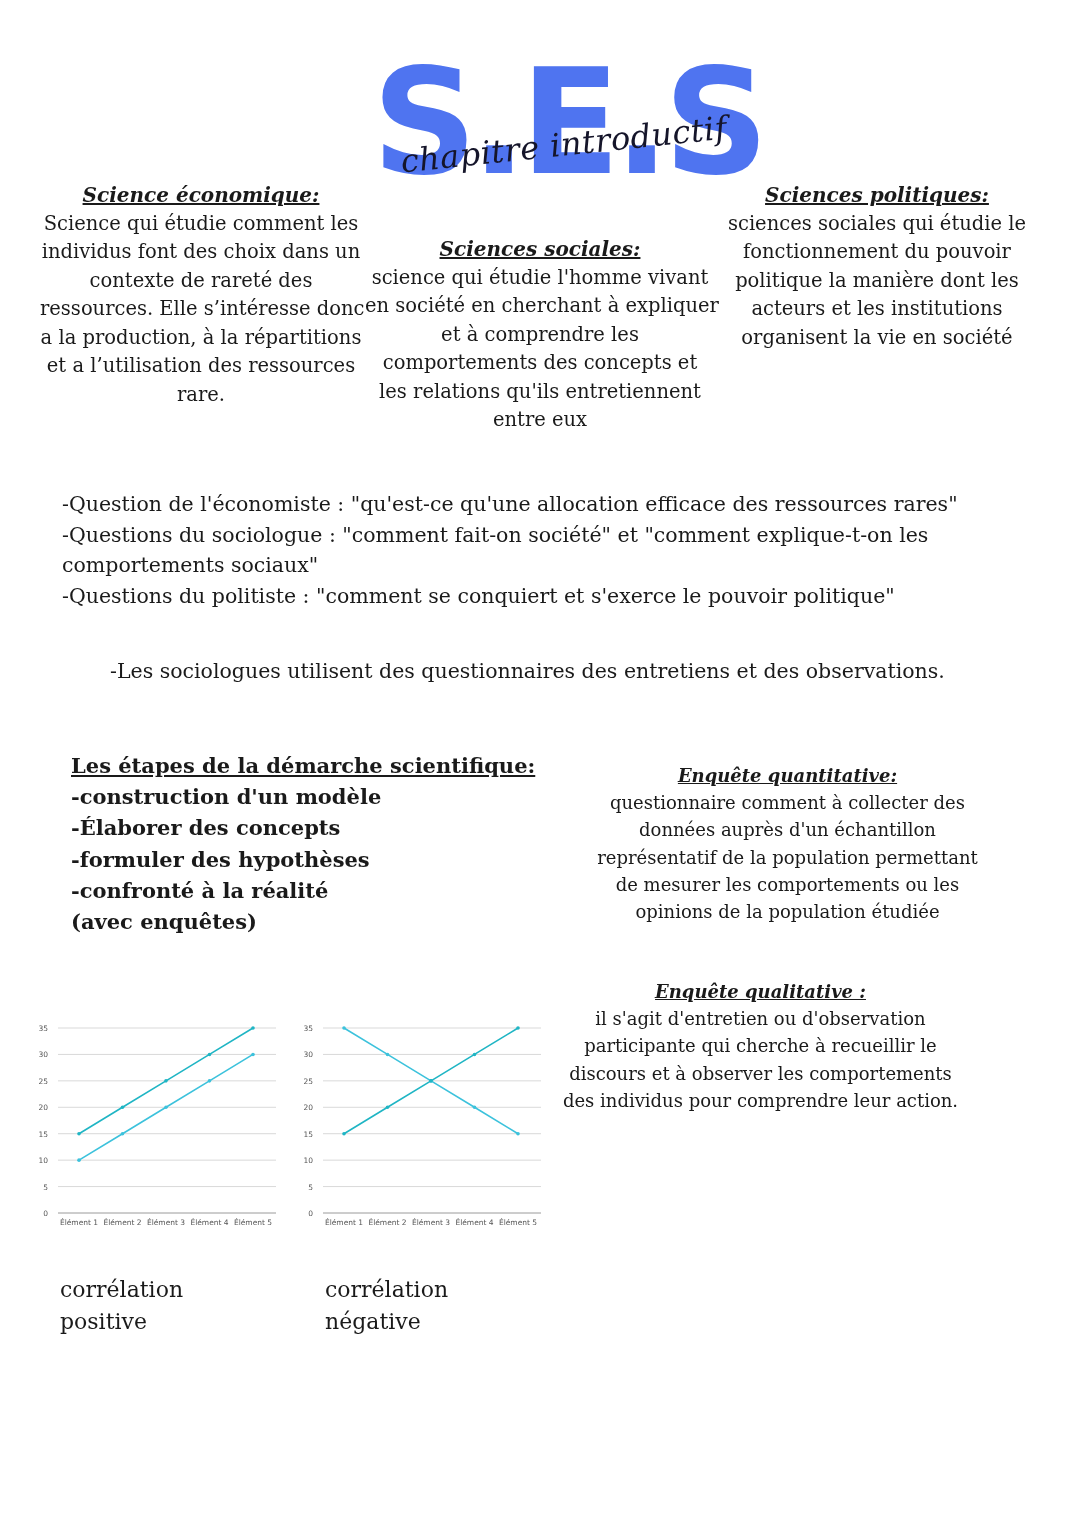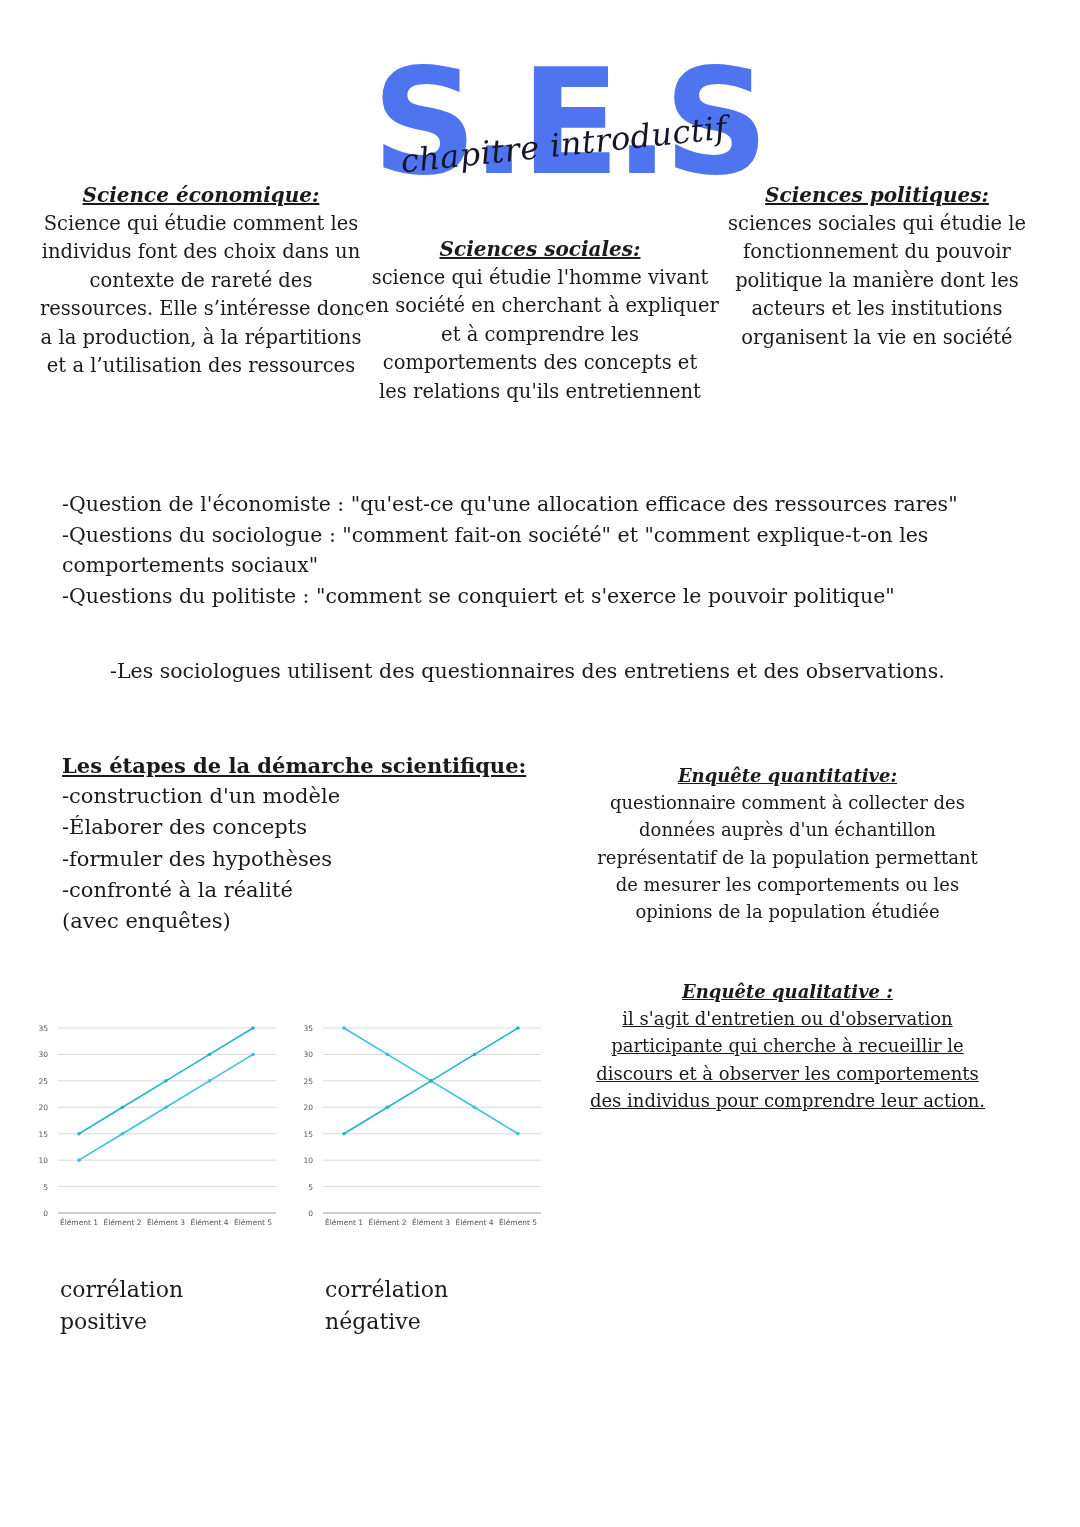--- a/index.html
+++ b/index.html
@@ -80,33 +80,33 @@
       top: 656px;
       font-size: 20.5px;
       line-height: 30px;
       white-space: nowrap;
       margin-left: 48px;
     }
 
     
     .steps {
       position: absolute;
-      left: 62px;
+      left: 71px;
       top: 750px;
       font-size: 21px;
       line-height: 31.2px;
     }
     .steps-heading {
       font-weight: bold;
       text-decoration: underline;
       display: block;
       white-space: nowrap;
       font-size: 21px;
     }
-    .steps .step-line { display: block; white-space: nowrap; }
+    .steps .step-line { display: block; white-space: nowrap; font-weight: bold; }
 
     
     .survey-block {
       position: absolute;
       text-align: center;
       font-size: 18px;
       line-height: 27.2px;
     }
     .survey-heading {
       font-weight: bold;
@@ -138,29 +138,31 @@
 <div class="title-sub">chapitre introductif</div>
 
 <div class="def-block" style="left:40px; top:181px; width:322px;">
   <span class="def-heading">Science économique:</span>
   <span class="def-line">Science qui étudie comment les</span>
   <span class="def-line">individus font des choix dans un</span>
   <span class="def-line">contexte de rareté des</span>
   <span class="def-line">ressources. Elle s’intéresse donc</span>
   <span class="def-line">a la production, à la répartitions</span>
   <span class="def-line">et a l’utilisation des ressources</span>
+  <span class="def-line">rare.</span>
 </div>
 
 <div class="def-block" style="left:365px; top:235px; width:350px;">
   <span class="def-heading">Sciences sociales:</span>
   <span class="def-line">science qui étudie l'homme vivant</span>
   <span class="def-line">en société en cherchant à expliquer</span>
   <span class="def-line">et à comprendre les</span>
   <span class="def-line">comportements des concepts et</span>
   <span class="def-line">les relations qu'ils entretiennent</span>
+  <span class="def-line">entre eux</span>
 </div>
 
 <div class="def-block" style="left:722px; top:181px; width:310px;">
   <span class="def-heading">Sciences politiques:</span>
   <span class="def-line">sciences sociales qui étudie le</span>
   <span class="def-line">fonctionnement du pouvoir</span>
   <span class="def-line">politique la manière dont les</span>
   <span class="def-line">acteurs et les institutions</span>
   <span class="def-line">organisent la vie en société</span>
 </div>
@@ -185,21 +187,21 @@
 
 <div class="survey-block" style="left:590px; top:762px; width:395px;">
   <span class="survey-heading">Enquête quantitative:</span>
   <span class="s-line">questionnaire comment à collecter des</span>
   <span class="s-line">données auprès d'un échantillon</span>
   <span class="s-line">représentatif de la population permettant</span>
   <span class="s-line">de mesurer les comportements ou les</span>
   <span class="s-line">opinions de la population étudiée</span>
 </div>
 
-<div class="survey-block" style="left:585px; top:978px; width:405px;text-decoration:underline;">
+<div class="survey-block" style="left:558px; top:978px; width:405px;">
   <span class="survey-heading">Enquête qualitative :</span>
   <span class="s-line">il s'agit d'entretien ou d'observation</span>
   <span class="s-line">participante qui cherche à recueillir le</span>
   <span class="s-line">discours et à observer les comportements</span>
   <span class="s-line">des individus pour comprendre leur action.</span>
 </div>
 
 <div class="chart-wrap" style="left:30px; top:1018px;">
   <svg id="chart-0" width="260" height="215">
       <line x1="28" x2="246" y1="195" y2="195" stroke="#9a9a9a" stroke-width="1"></line>

